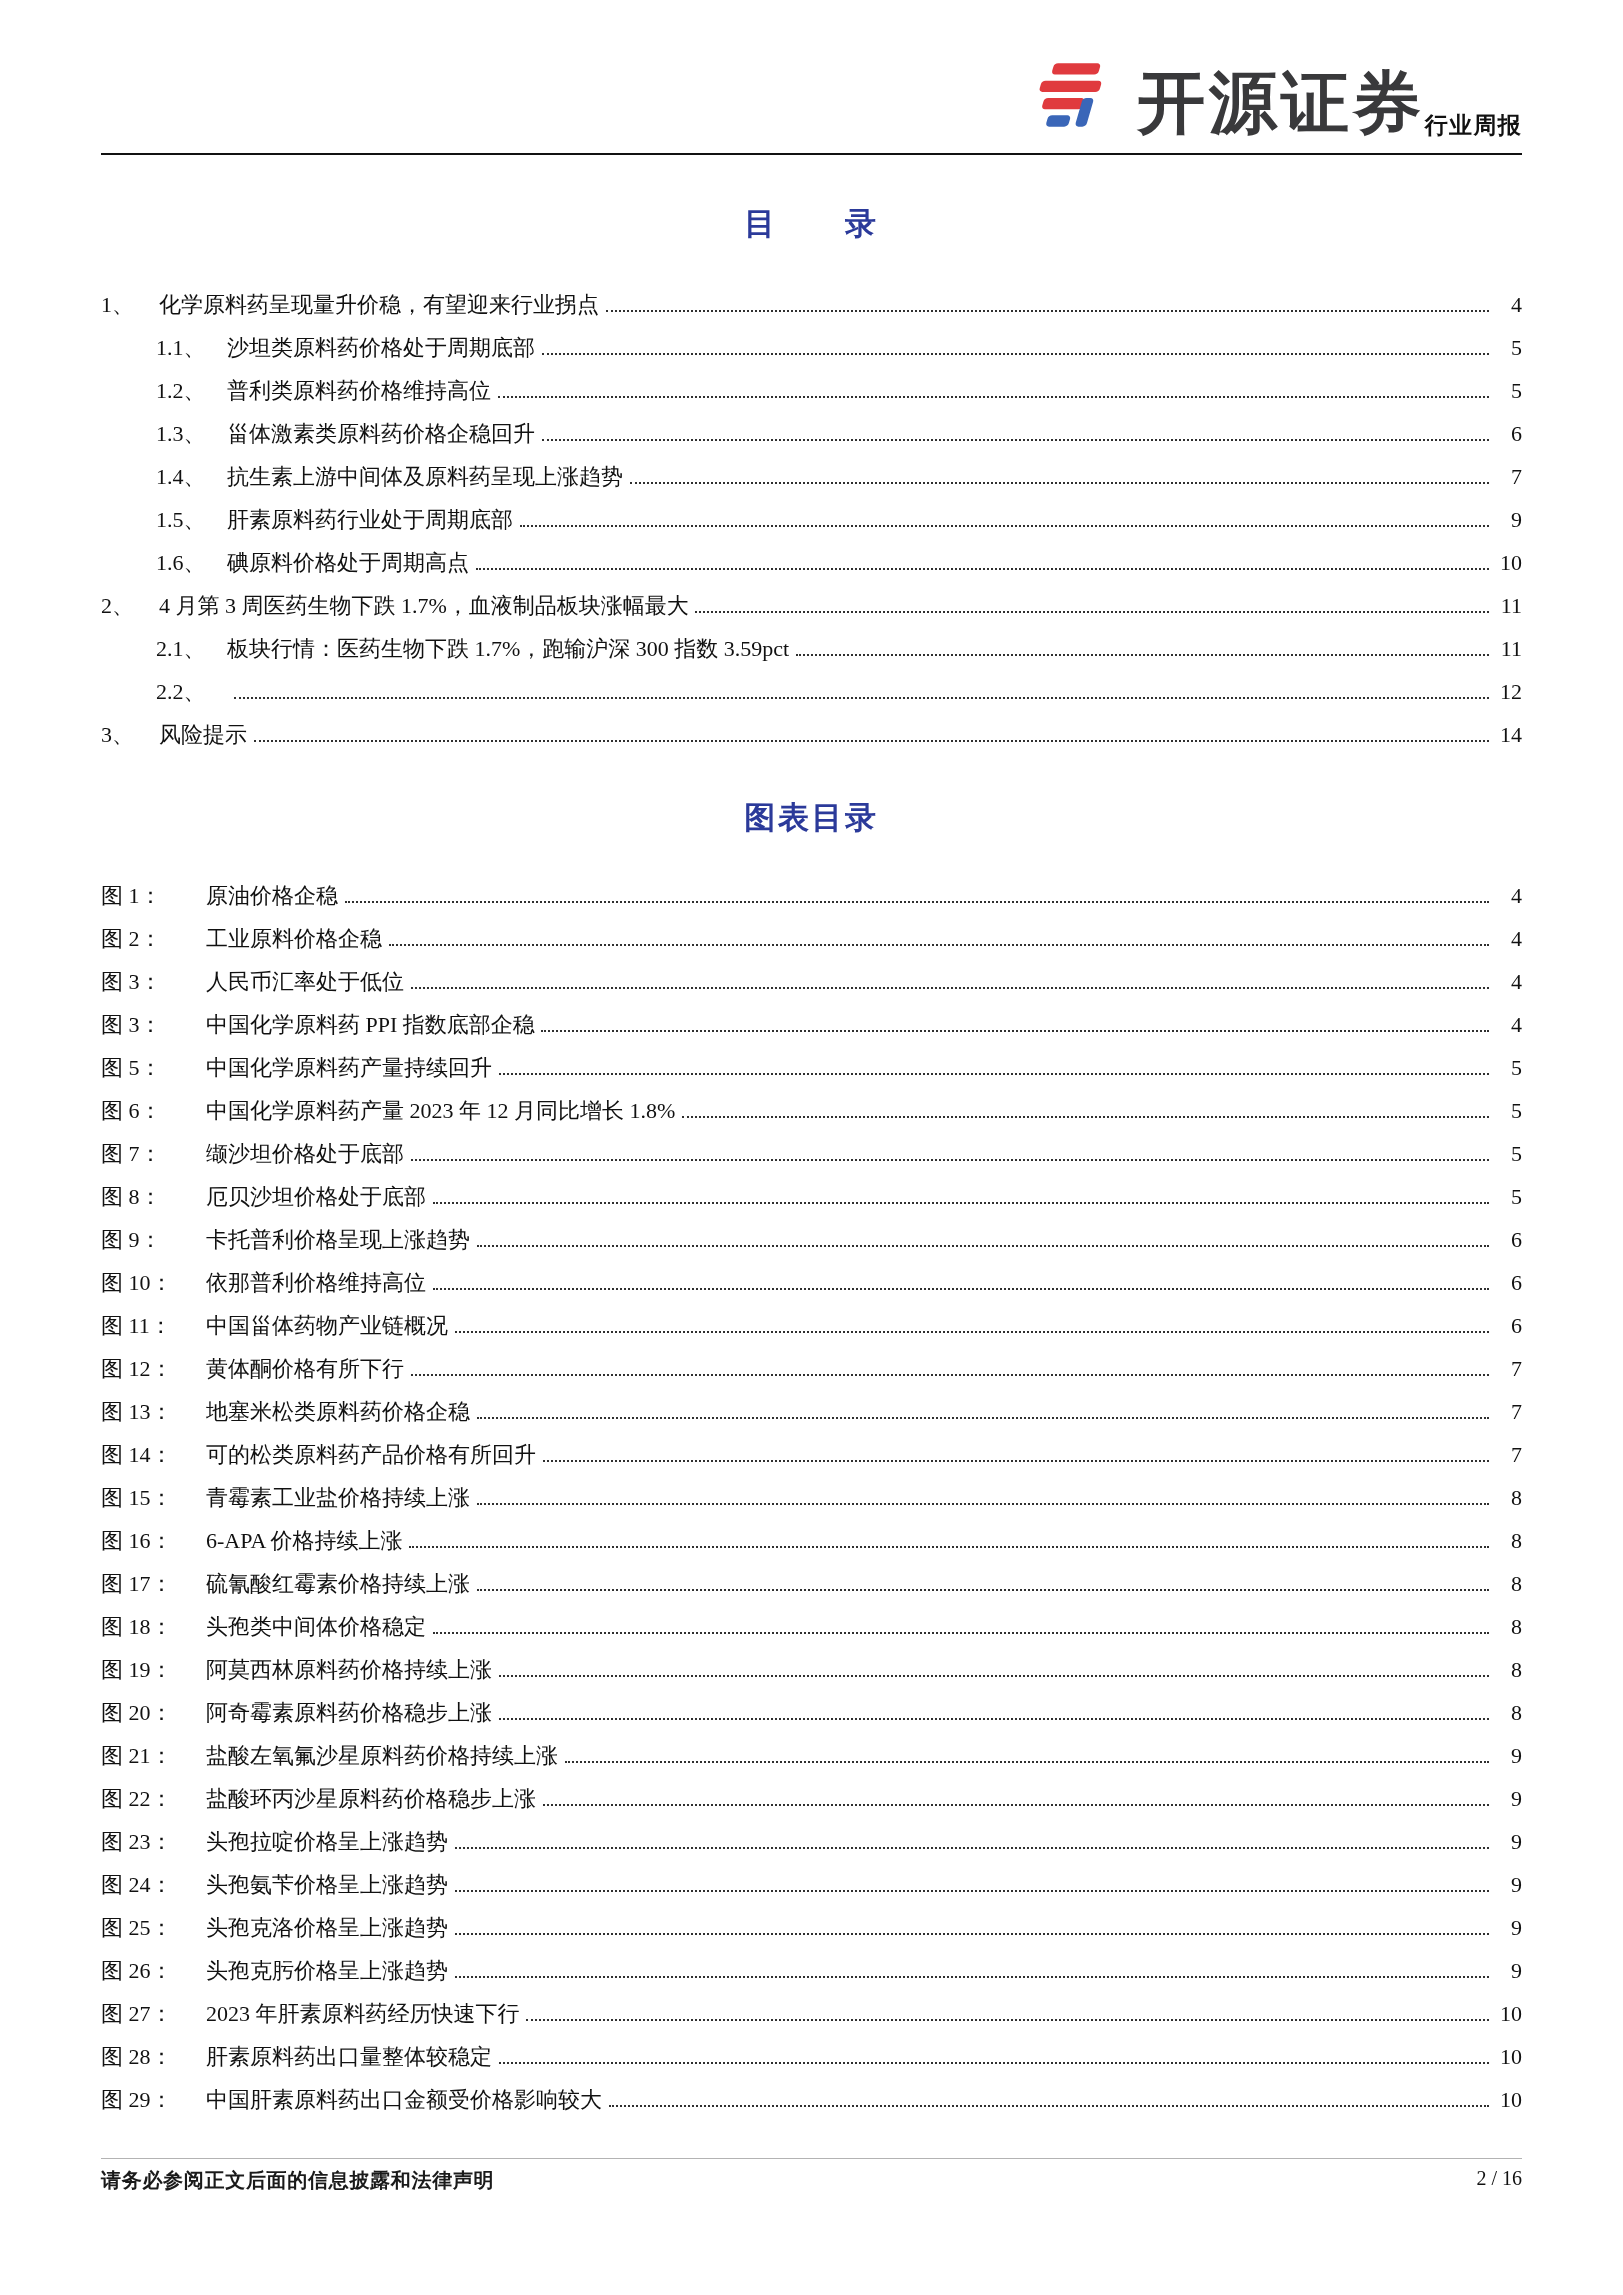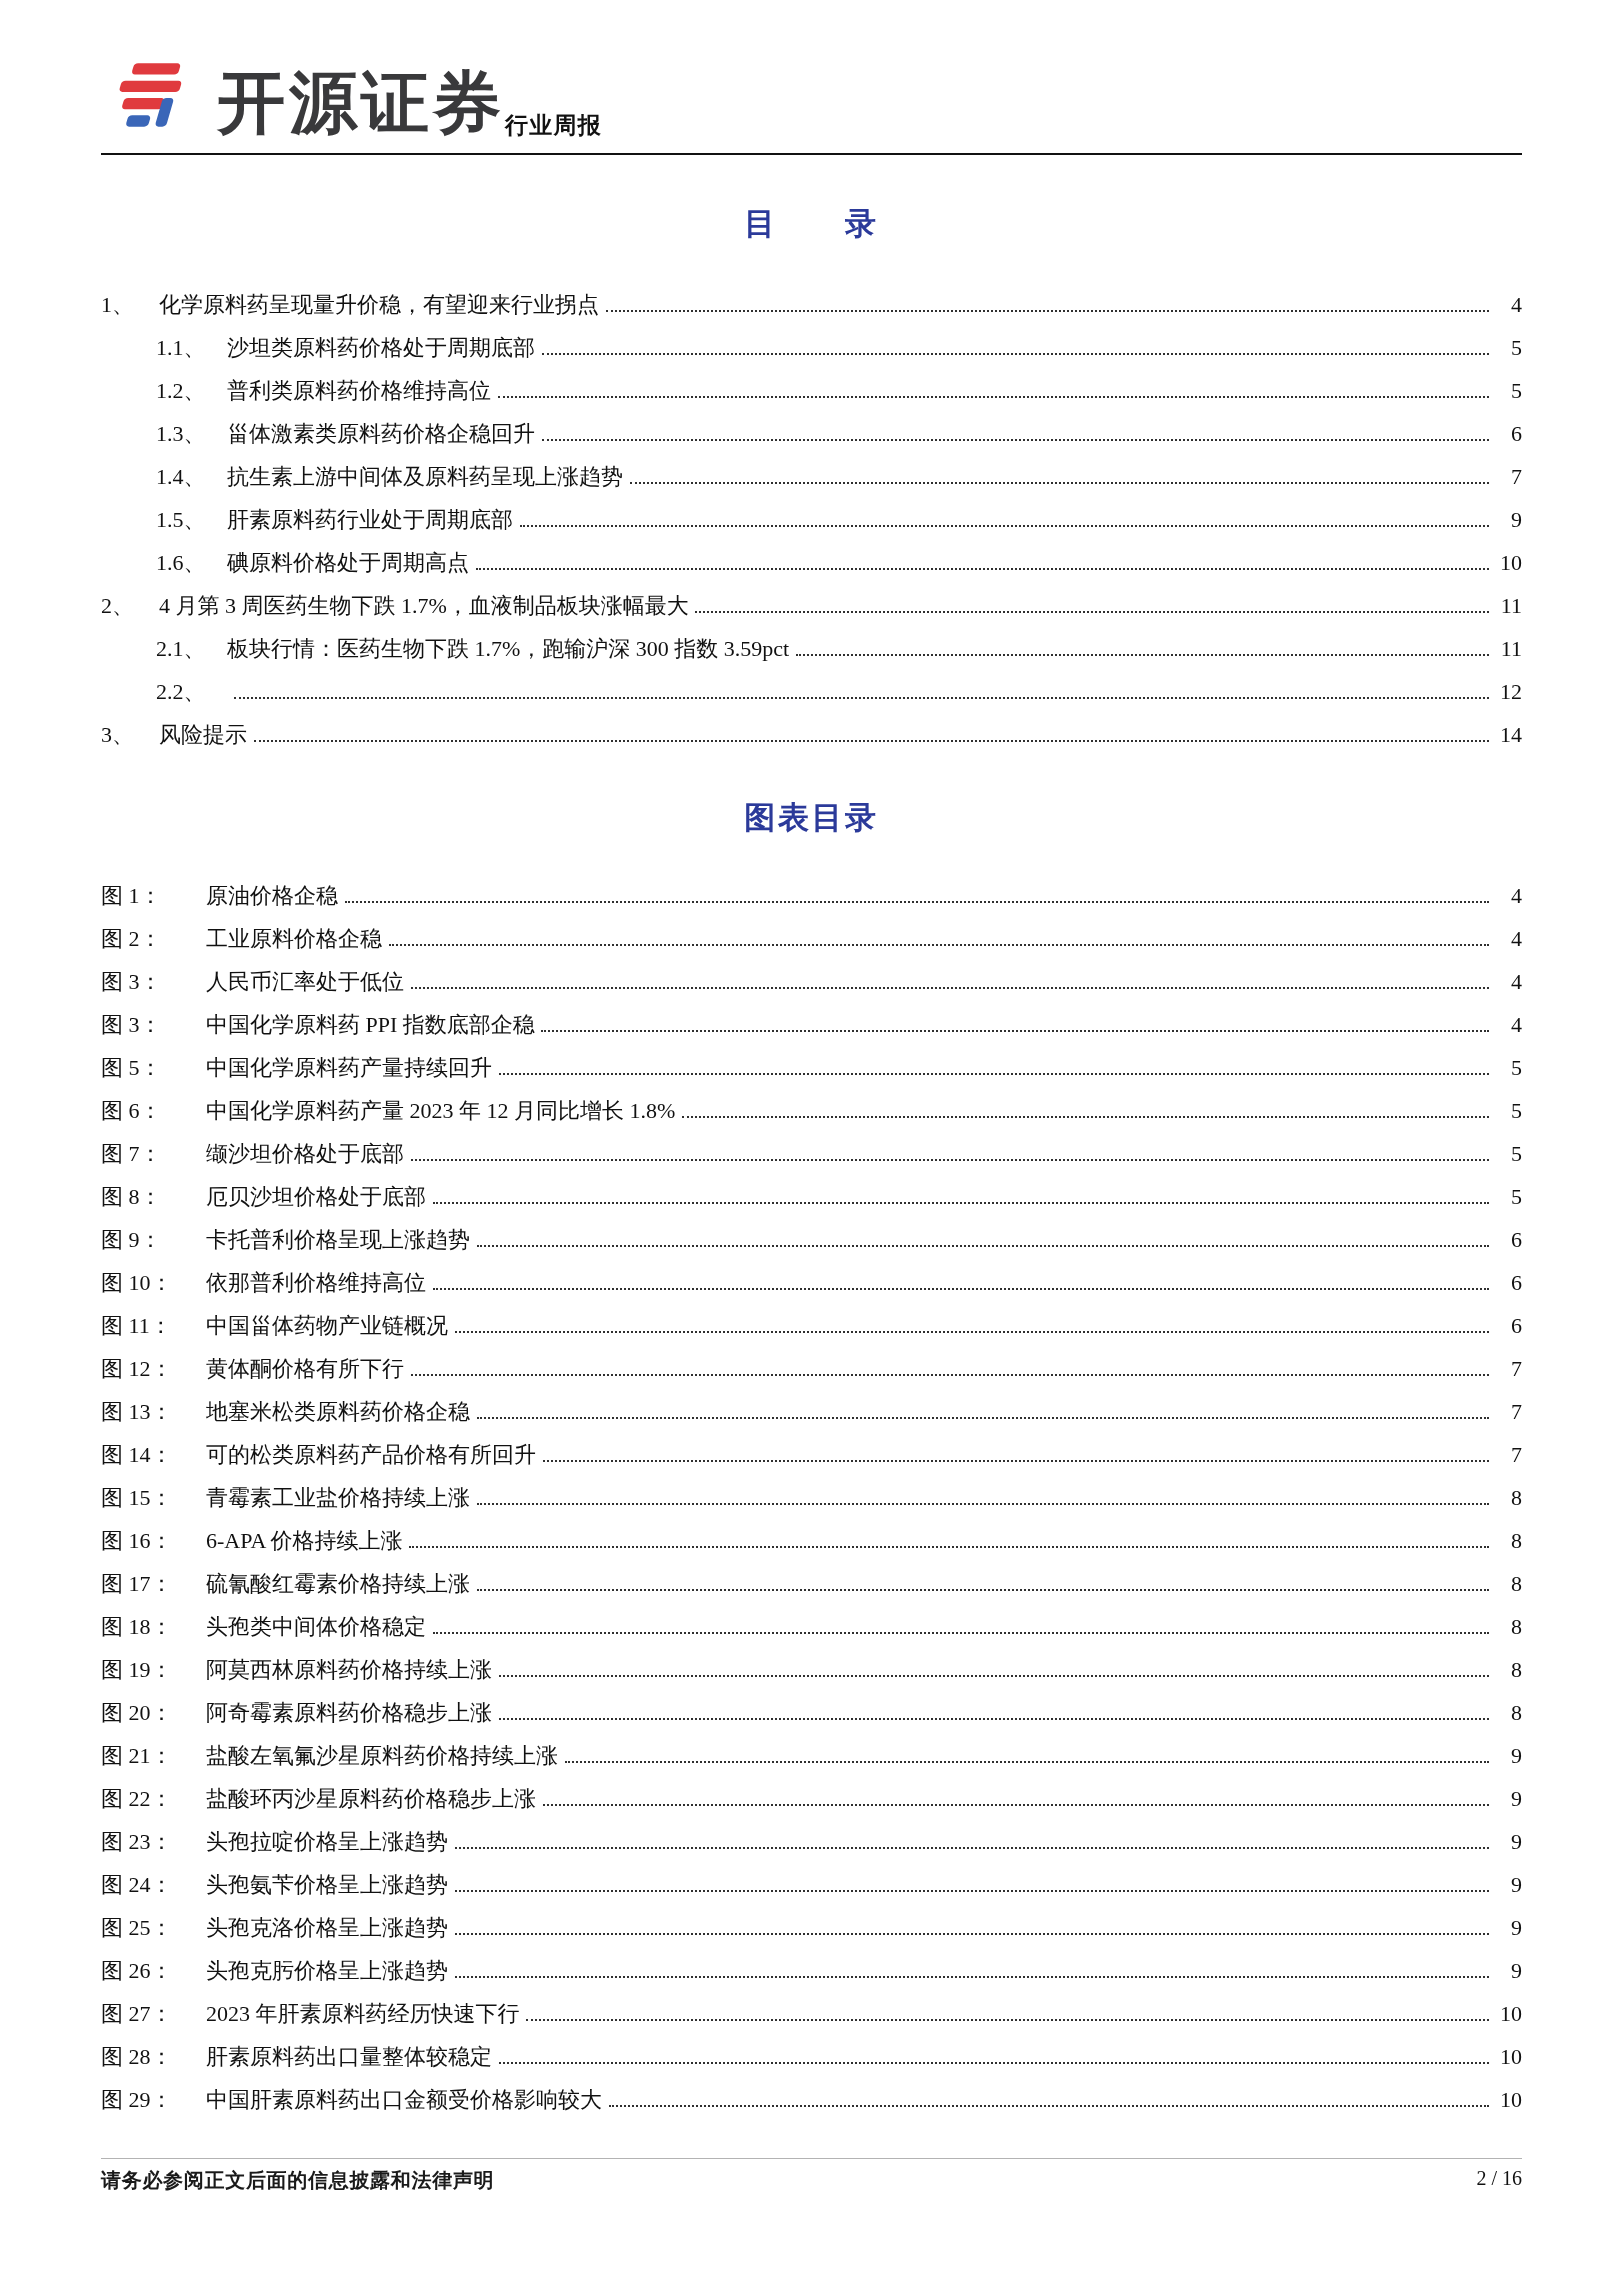--- a/index.html
+++ b/index.html
@@ -13,21 +13,21 @@
   body{font-family:"Liberation Serif","DejaVu Serif",serif;color:var(--ink);}
   .page{
     position:relative;
     width:1623px;height:2295px;
     margin:0 auto;
     background:#ffffff;
     padding:58px 101px 0 101px;
   }
   
   .header{
-    display:flex;justify-content:flex-start;align-items:flex-end;
+    display:flex;justify-content:flex-end;align-items:flex-end;
     border-bottom:2.6px solid #111;
     padding-bottom:6.5px;
   }
   .logo{display:flex;align-items:center;gap:18.3px;}
   .logo-text{
     font-family:"Liberation Sans","DejaVu Sans",sans-serif;
     font-size:68px;font-weight:800;color:#39393B;letter-spacing:3.9px;line-height:1;
   }
   .report-type{
     font-size:23px;font-weight:700;color:#111;padding-bottom:5.2px;letter-spacing:1.3px;

